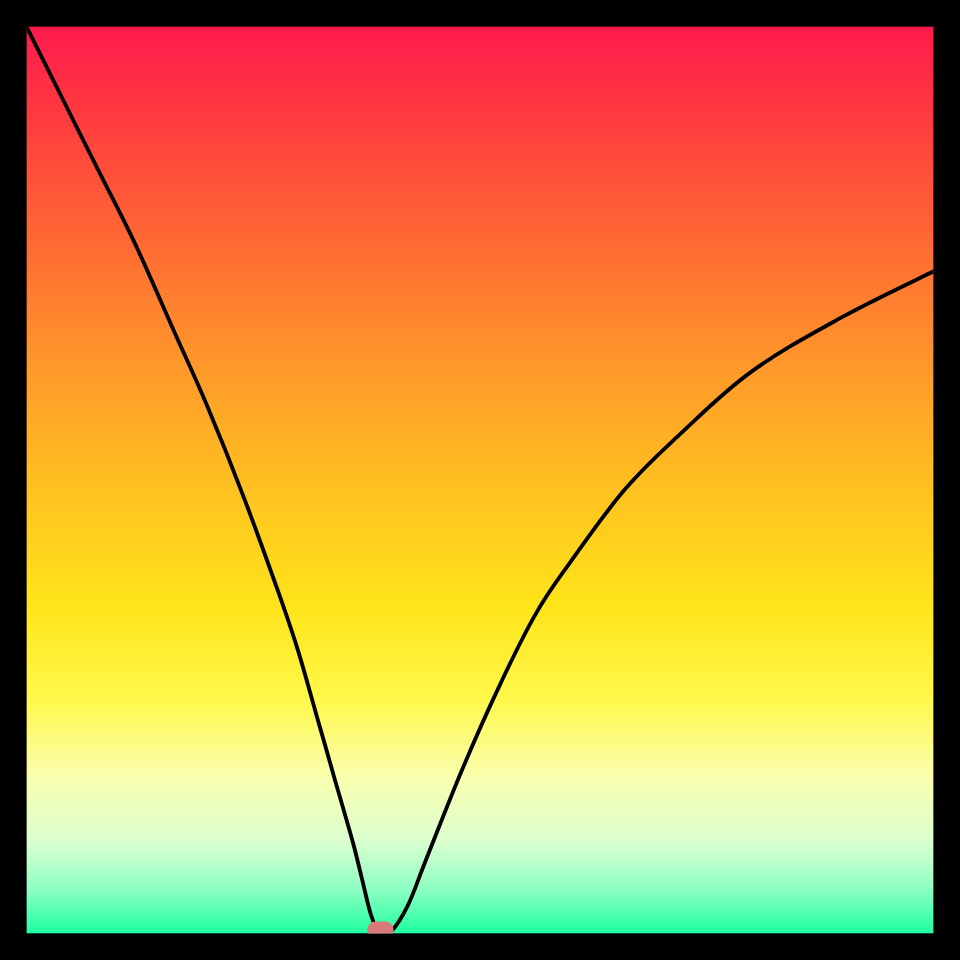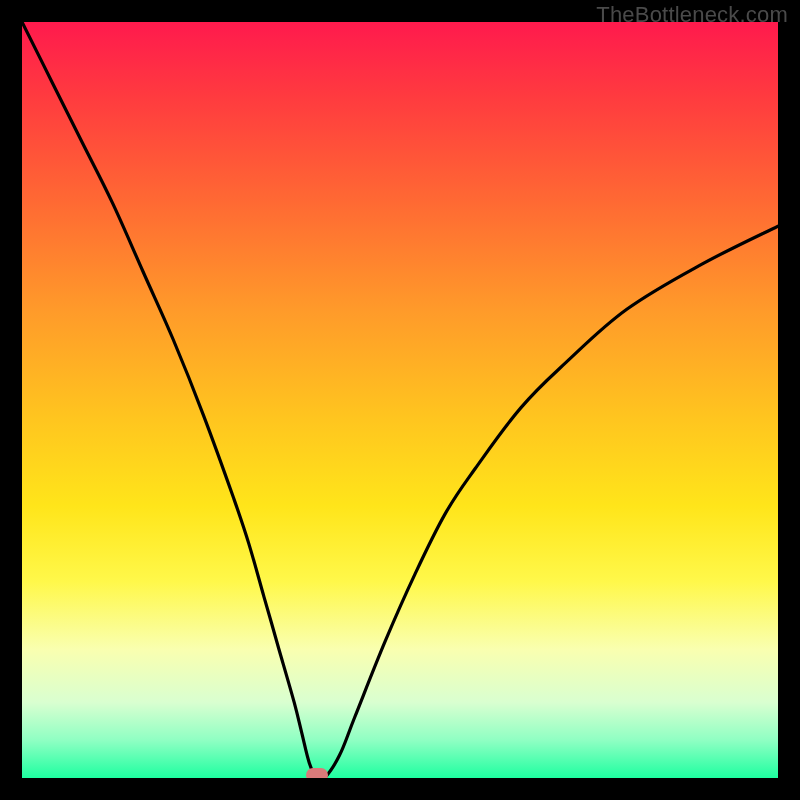--- a/index.html
+++ b/index.html
@@ -70,21 +70,20 @@
     height: 14px;
     background: #d97a7a;
     border-radius: 7px;
     transform: translate(-50%, -50%);
   }
 </style>
 </head>
 <body>
 
 <div class="frame">
-  <div class="watermark">TheBottleneck.com</div>
 
   <div class="plot-area">
     <div class="gradient-bg"></div>
 
     <svg class="curve" viewBox="0 0 756 756" preserveAspectRatio="none">
       <path id="curvePath" class="curve-path" d="M 0.0 0.0 C 5.4 10.9, 19.4 38.7, 30.2 60.5 C 41.1 82.3, 49.6 99.2, 60.5 121.0 C 71.4 142.7, 79.8 158.3, 90.7 181.4 C 101.6 204.6, 110.1 225.0, 121.0 249.5 C 131.8 274.0, 140.3 291.7, 151.2 317.5 C 162.1 343.4, 170.6 364.5, 181.4 393.1 C 192.3 421.7, 203.5 453.1, 211.7 476.3 C 219.8 499.4, 221.4 503.9, 226.8 521.6 C 232.2 539.3, 236.5 555.5, 241.9 574.6 C 247.4 593.6, 251.6 608.4, 257.0 627.5 C 262.5 646.5, 268.1 665.4, 272.2 680.4 C 276.2 695.4, 277.0 699.8, 279.7 710.6 C 282.4 721.5, 284.6 732.7, 287.3 740.9 C 290.0 749.0, 292.1 753.3, 294.8 756.0 C 297.6 758.7, 298.3 760.1, 302.4 756.0 C 306.5 751.9, 312.1 744.2, 317.5 733.3 C 323.0 722.4, 324.5 715.9, 332.6 695.5 C 340.8 675.1, 352.0 645.8, 362.9 619.9 C 373.8 594.1, 382.2 575.0, 393.1 551.9 C 404.0 528.7, 412.5 510.5, 423.4 491.4 C 434.2 472.3, 440.0 465.1, 453.6 446.0 C 467.2 427.0, 482.6 404.6, 499.0 385.6 C 515.3 366.5, 525.3 357.9, 544.3 340.2 C 563.4 322.5, 580.3 305.0, 604.8 287.3 C 629.3 269.6, 653.2 256.9, 680.4 241.9 C 707.6 227.0, 742.4 210.9, 756.0 204.1"></path>
     </svg>
 
     <div id="marker" class="marker" style="left: 294.84px; top: 753px;"></div>
   </div>

